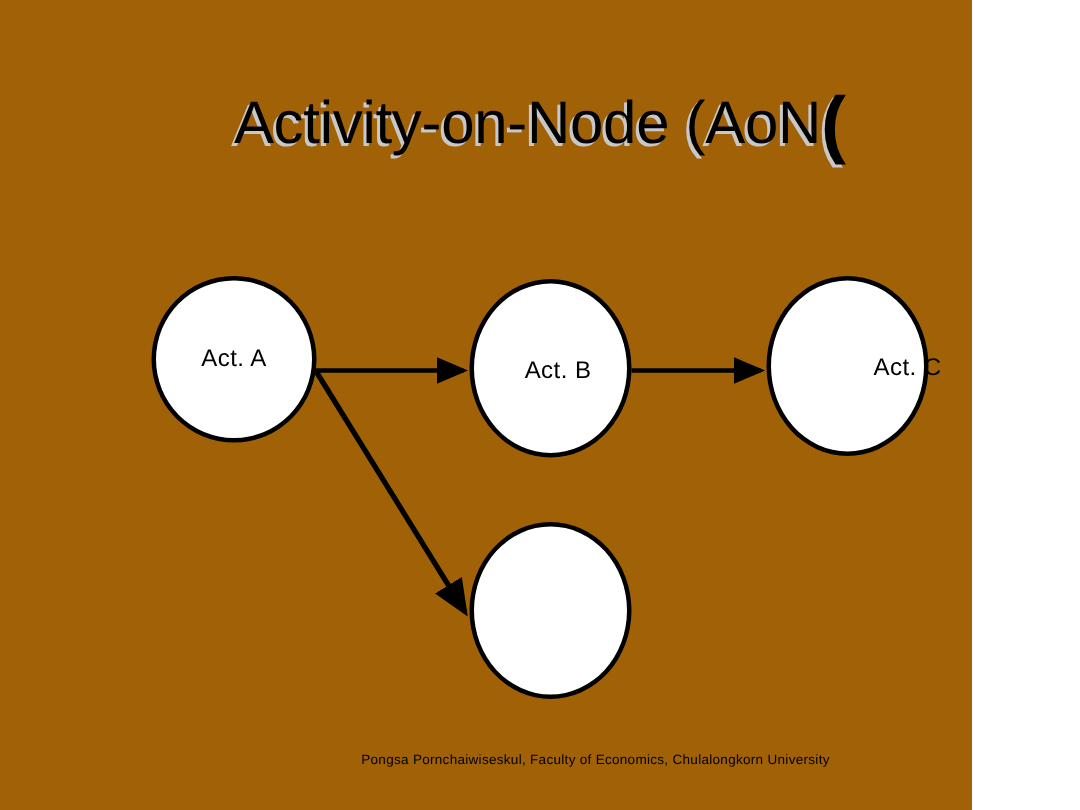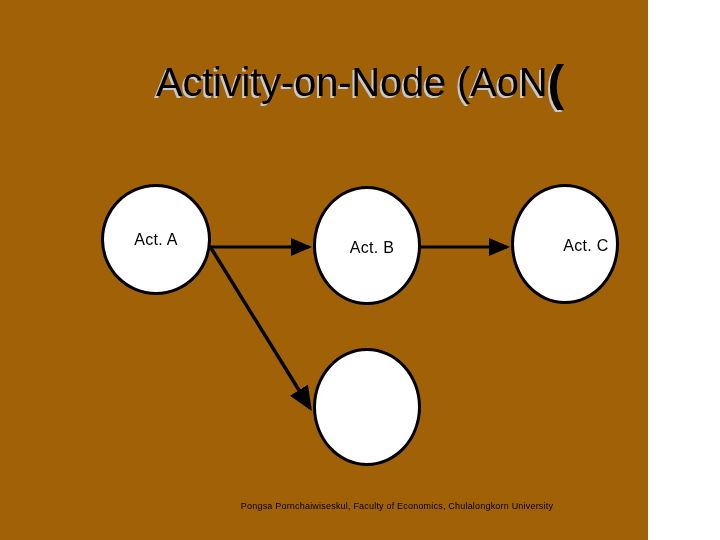--- a/index.html
+++ b/index.html
@@ -71,21 +71,21 @@
   }
 
   
   #node-a { left: 101px; top: 184px; width: 110px; height: 111px; }
   #node-b { left: 313px; top: 186px; width: 108px; height: 119px; }
   #node-c { left: 511px; top: 184px; width: 108px; height: 120px; }
   #node-d { left: 313px; top: 348px; width: 108px; height: 118px; }
 
   #label-a { left: 101px; top: 231px; width: 110px; }
   #label-b { left: 306px; top: 239px; width: 108px; margin-left: 12px; }
-  #label-c { left: 532px; top: 237px; width: 108px; }
+  #label-c { left: 511px; top: 237px; width: 108px; padding-left: 40px; }
   #label-d { left: 313px; top: 399px; width: 108px; }
 
   
   #footer-credit {
     position: absolute;
     left: 0;
     top: 501px;
     width: 720px;
     text-align: center;
     font-family: "Liberation Sans", sans-serif;

